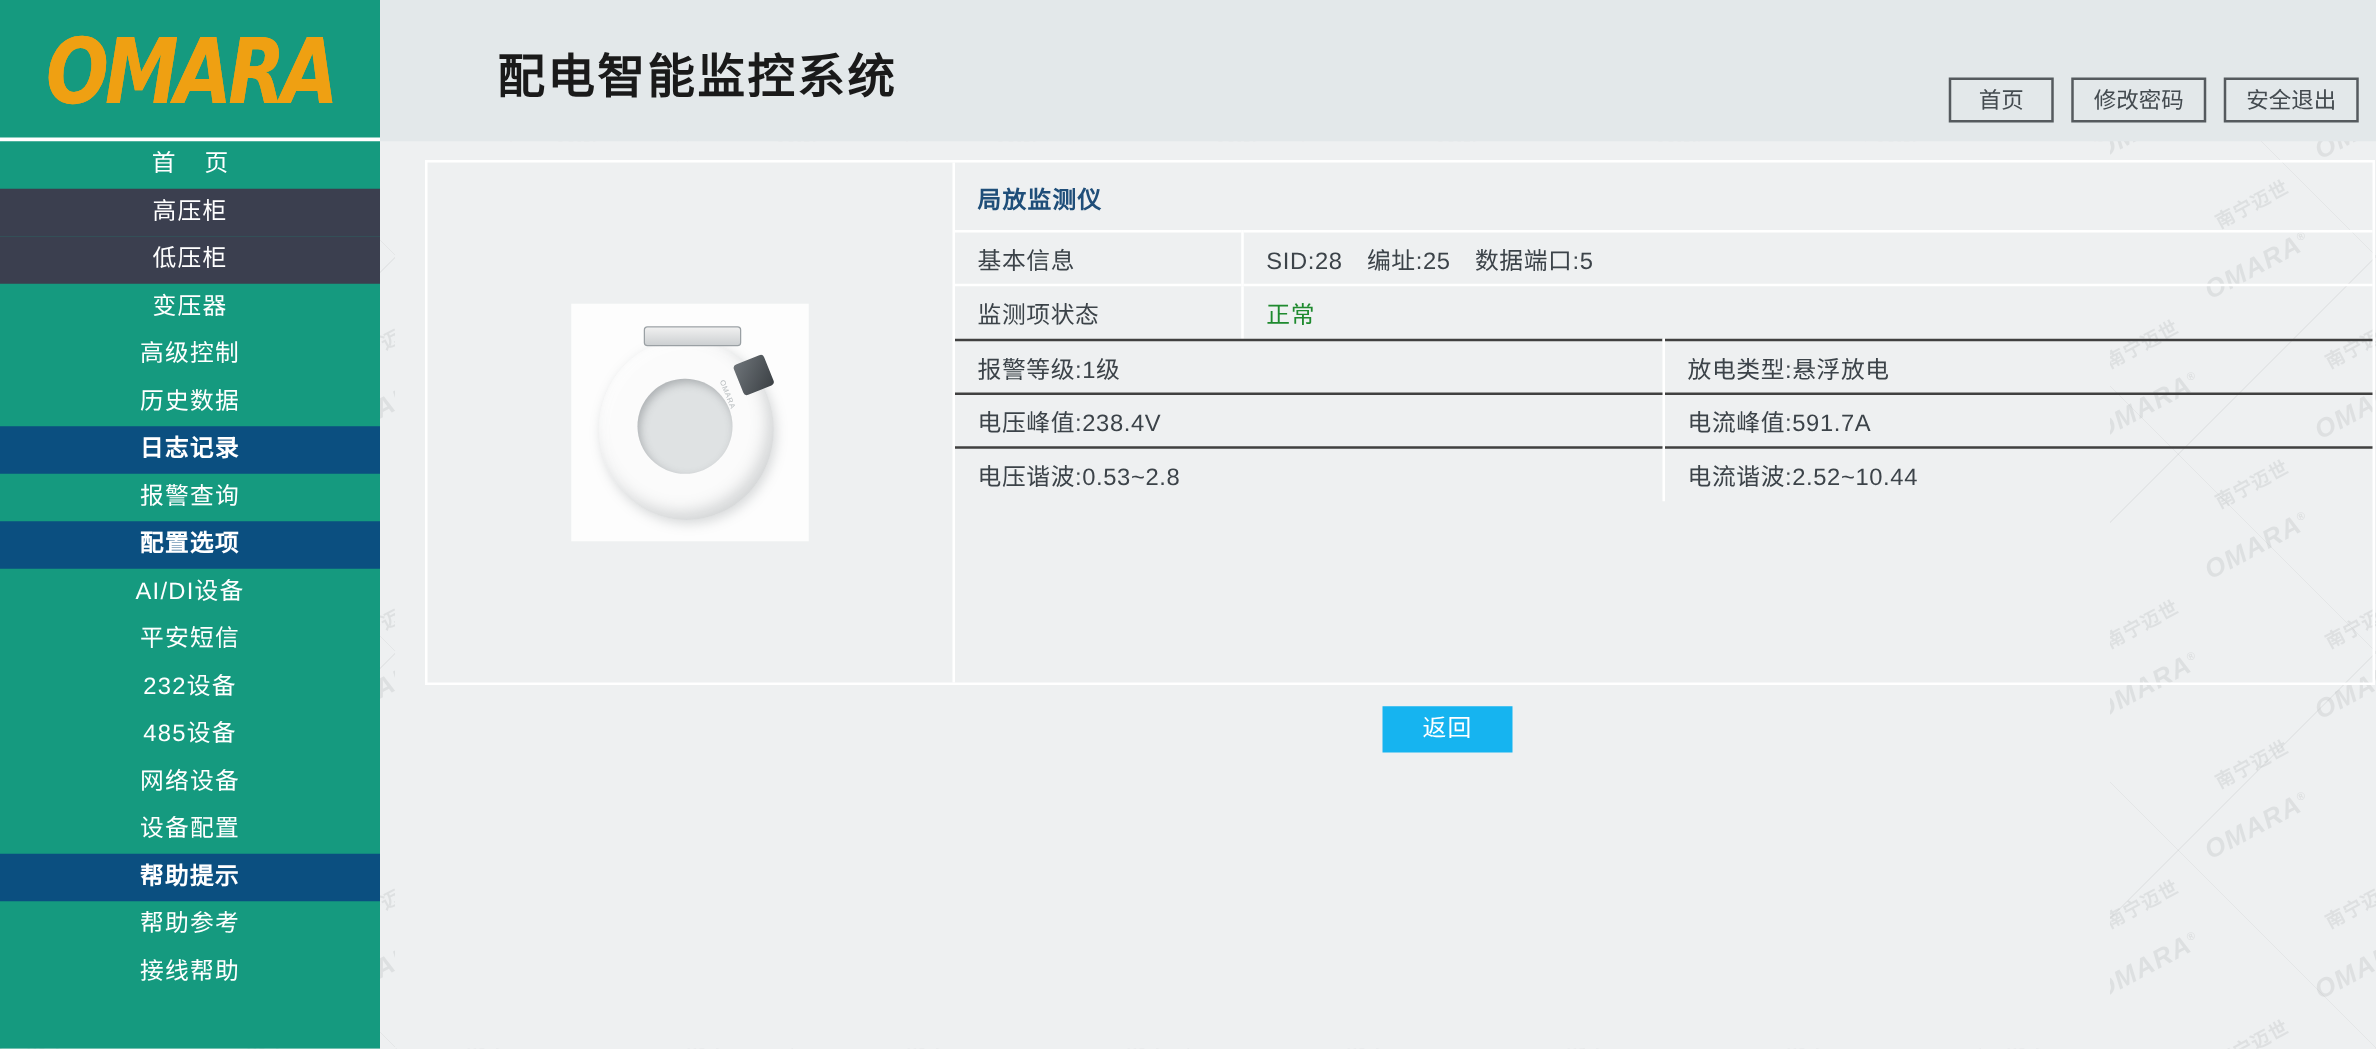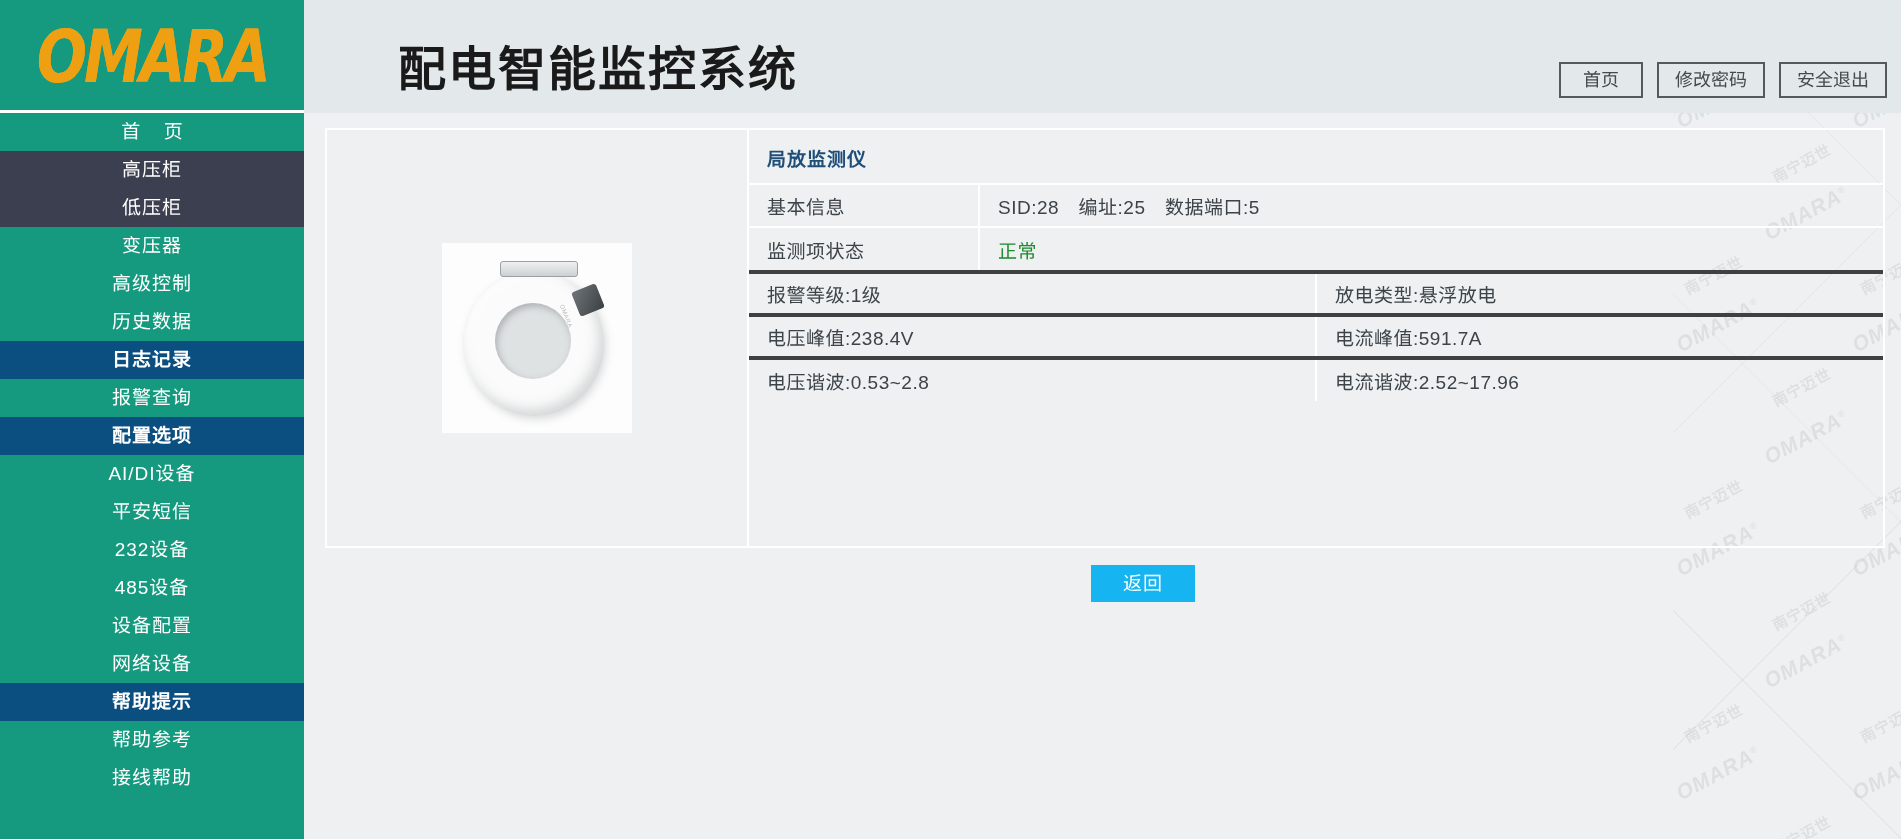--- a/index.html
+++ b/index.html
@@ -102,21 +102,21 @@
   .header {
     position: absolute;
     left: 304px; top: 0;
     width: 1597px; height: 113px;
     background: #e3e8ea;
     z-index: 10;
   }
   .header-title {
     position: absolute;
     left: 94px; top: 30px;
-    font-size: 48px;
+    font-size: 38px;
     color: #1a1a1a;
     letter-spacing: 2px;
     font-family: "DejaVu Sans", sans-serif;
   }
   .header-buttons {
     position: absolute;
     right: 14px; top: 62px;
     display: flex;
     gap: 14px;
   }
@@ -129,21 +129,21 @@
     line-height: 1;
     cursor: pointer;
     font-family: "Liberation Sans", sans-serif;
     white-space: nowrap;
   }
   .hbtn.wide { padding: 7px 16px; }
 
   
   .main {
     position: absolute;
-    left: 301px; top: 113px;
+    left: 316px; top: 113px;
     width: 1372px; height: 726px;
     background: #eef0f1;
     z-index: 8;
   }
   .panel {
     position: absolute;
     left: 24px; top: 15px;
     width: 1560px;
     height: 420px;
     border: 2px solid #ffffff;
@@ -230,21 +230,21 @@
     color: #3c4349;
     padding-left: 18px;
     vertical-align: middle;
     letter-spacing: .5px;
     border-radius: 17px;
   }
   .info-table td.k { width: 230px; border-right: 2px solid #ffffff; }
   .info-table td.v-ok { color: #1f8a2f; }
 
   .param-table { width: 100%; border-collapse: collapse; }
-  .param-table tr { border-top: 4px solid #404040; }
+  .param-table tr { border-top: 2px solid #404040; }
   .param-table td {
     height: 43px;
     width: 50%;
     font-size: 19px;
     color: #3c4349;
     padding-left: 18px;
     vertical-align: middle;
     letter-spacing: .5px;
   }
   .param-table td.right-col { border-left: 2px solid #ffffff; }
@@ -472,22 +472,22 @@
         <div class="nav-item">变压器</div>
         <div class="nav-item">高级控制</div>
         <div class="nav-item">历史数据</div>
         <div class="nav-item group-blue">日志记录</div>
         <div class="nav-item">报警查询</div>
         <div class="nav-item group-blue">配置选项</div>
         <div class="nav-item">AI/DI设备</div>
         <div class="nav-item">平安短信</div>
         <div class="nav-item">232设备</div>
         <div class="nav-item">485设备</div>
+        <div class="nav-item">网络设备</div>
         <div class="nav-item">设备配置</div>
-        <div class="nav-item">网络设备</div>
         <div class="nav-item group-blue">帮助提示</div>
         <div class="nav-item">帮助参考</div>
         <div class="nav-item">接线帮助</div>
       </nav>
   </aside>
 
   <header class="header">
     <h1 class="header-title">配电智能监控系统</h1>
     <div class="header-buttons" id="header-buttons">
         <button class="hbtn">首页</button>
@@ -532,21 +532,21 @@
               <tr>
                 <td>报警等级:1级</td>
                 <td class="right-col">放电类型:悬浮放电</td>
               </tr>
               <tr>
                 <td>电压峰值:238.4V</td>
                 <td class="right-col">电流峰值:591.7A</td>
               </tr>
               <tr>
                 <td>电压谐波:0.53~2.8</td>
-                <td class="right-col">电流谐波:2.52~17.96</td>
+                <td class="right-col">电流谐波:2.52~10.44</td>
               </tr>
             </tbody>
         </table>
       </div>
     </section>
 
     <div class="back-wrap">
       <button class="back-btn">返回</button>
     </div>
 

